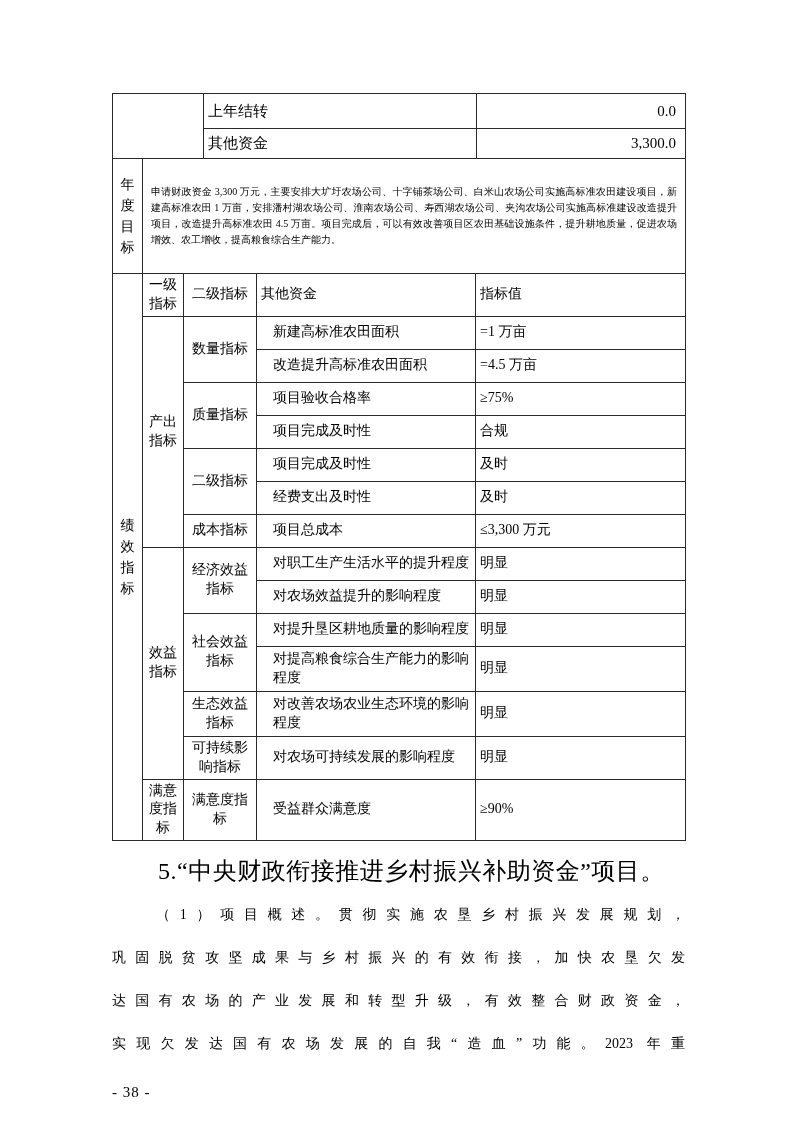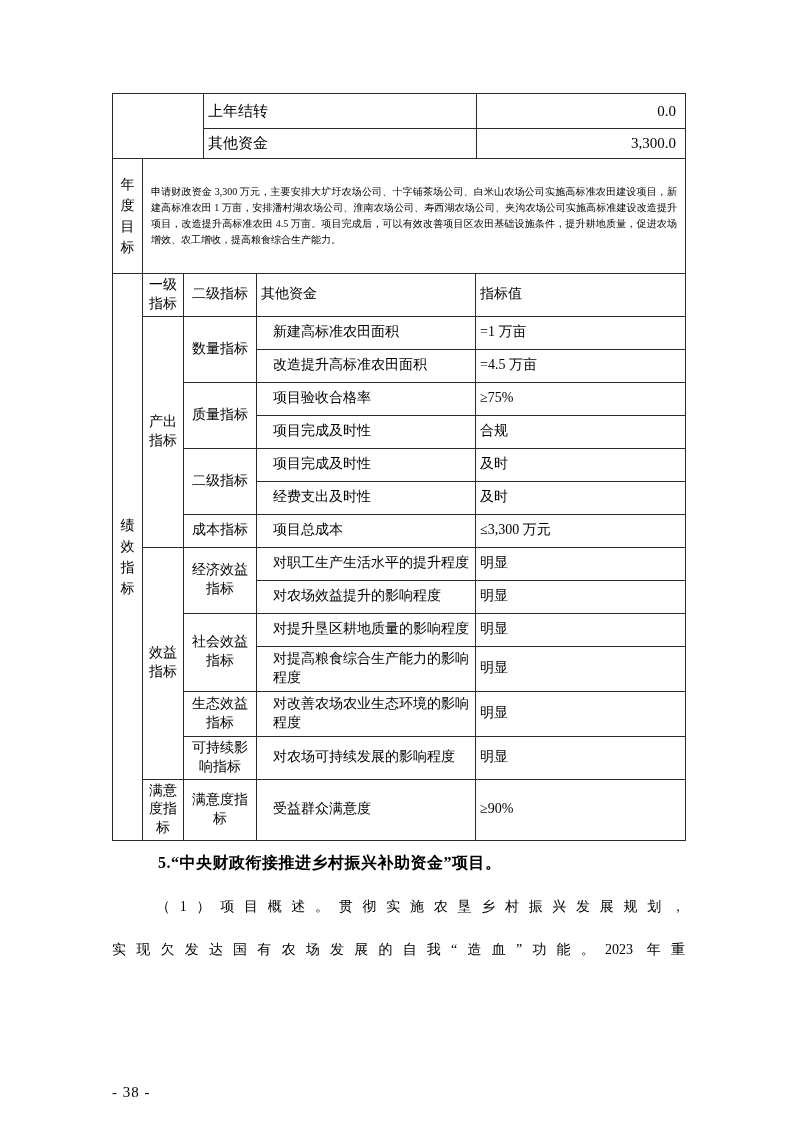--- a/index.html
+++ b/index.html
@@ -51,23 +51,23 @@
     padding: 2px 6px;
   }
   .goal-text {
     font-size: 10px;
     line-height: 16.2px;
     text-align: justify;
     padding: 4px 8px;
     vertical-align: middle;
   }
   .section-heading {
-    margin-top: 6px;
-    font-size: 16px;
-    font-weight: 700;
+    margin-top: 14px;
+    font-size: 24px;
+    font-weight: 400;
     line-height: 32px;
     text-indent: 46px;
     letter-spacing: 0.5px;
     white-space: nowrap;
   }
   .body-para { margin-top: 6px; }
   .body-line {
     font-size: 14px;
     line-height: 43px;
     height: 43px;
@@ -218,18 +218,20 @@
       <td class="l">受益群众满意度</td>
       <td class="c">≥90%</td>
     </tr>
   </tbody>
     </table>
 
   <div class="section-heading">5.“中央财政衔接推进乡村振兴补助资金”项目。</div>
 
   <div class="body-para">
     <div class="body-line first">（1）项目概述。贯彻实施农垦乡村振兴发展规划，</div>
+    <div class="body-line">巩固脱贫攻坚成果与乡村振兴的有效衔接，加快农垦欠发</div>
+    <div class="body-line">达国有农场的产业发展和转型升级，有效整合财政资金，</div>
     <div class="body-line">实现欠发达国有农场发展的自我“造血”功能。2023 年重</div>
   </div>
 
 </div>
 
 <div class="page-number">- 38 -</div>
 
 </body></html>

